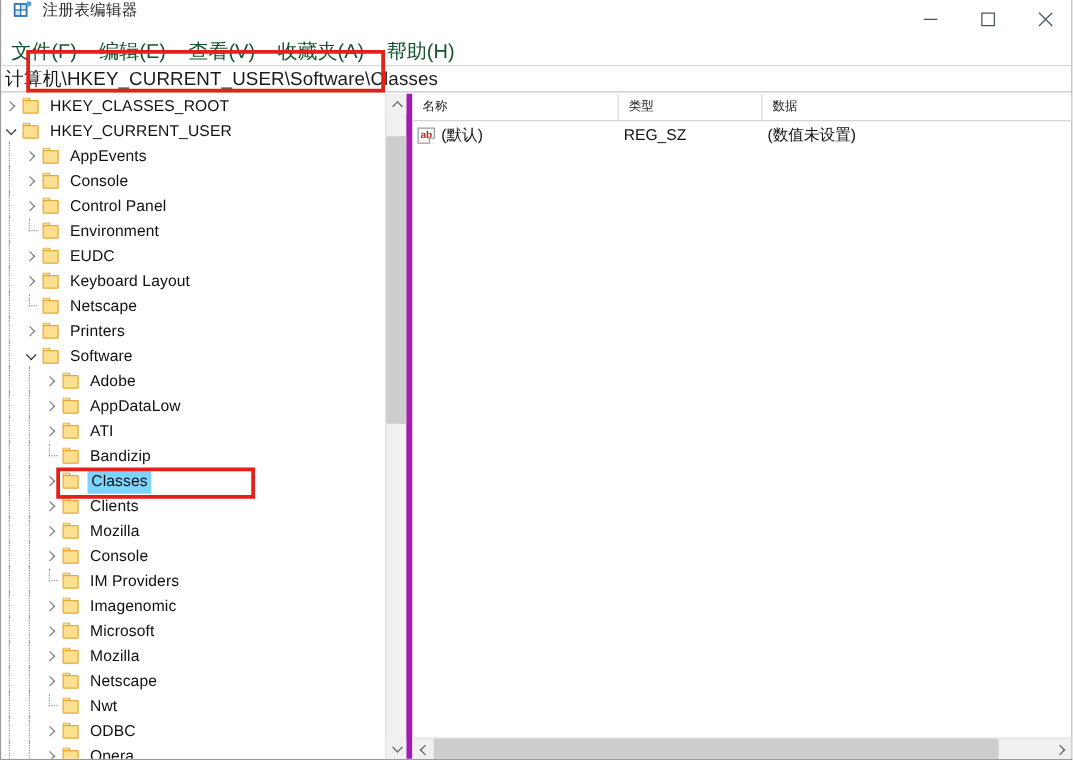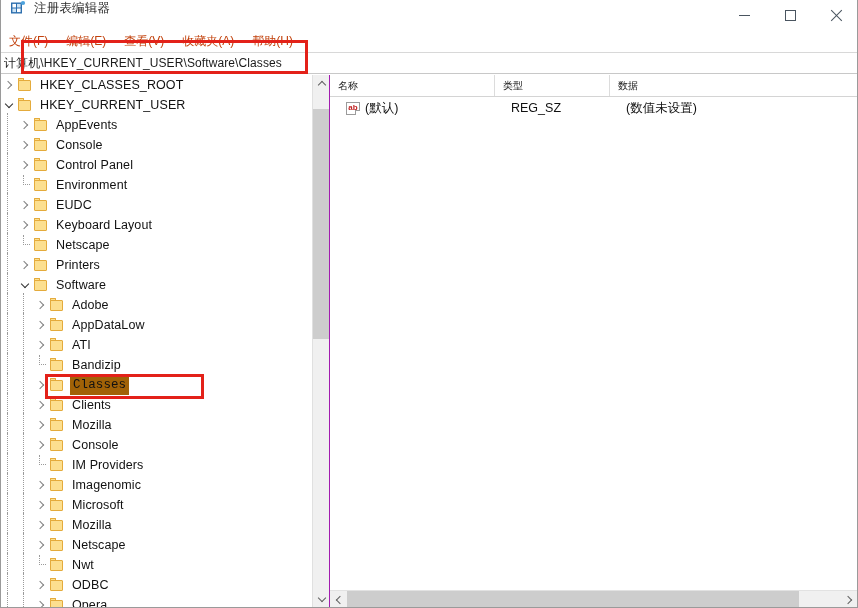--- a/index.html
+++ b/index.html
@@ -61,52 +61,52 @@
   .glyph-close::after  { transform: rotate(-45deg); }
 
   
   .menubar {
     position: absolute; left: 0; top: 31px;
     width: 858px; height: 21px;
     display: flex; align-items: center;
     background: #ffffff;
   }
   .menu-item {
-    font-size: 12px; color: #c2410c;
+    font-size: 16px; color: #14532d;
     padding: 0 9px; line-height: 21px;
     white-space: nowrap; cursor: default;
   }
   .menu-item:first-child { padding-left: 8px; }
 
   
   .addrbar {
     position: absolute; left: 0; top: 52px;
     width: 858px; height: 22px;
     border-top: 1px solid #d8d8d8;
     border-bottom: 1px solid #c8c8c8;
     background: #ffffff;
     display: flex; align-items: center;
   }
   .addr-text {
-    font-size: 12px; color: #1a1a1a;
+    font-size: 15px; color: #1a1a1a;
     padding-left: 3px; white-space: nowrap;
     letter-spacing: .1px;
   }
 
   
   .pane-wrap {
     position: absolute; left: 0; top: 75px;
     width: 858px; height: 533px;
     display: flex;
   }
   .tree-pane {
     position: relative;
     width: 329px; height: 533px;
     background: #ffffff;
-    border-right: 1px solid #a21caf;
+    border-right: 5px solid #a21caf;
     overflow: hidden;
   }
   .tree-inner {
     position: absolute; left: 0; top: 0;
     width: 311px; height: 533px;
     overflow: hidden;
   }
   .list-pane {
     position: relative;
     width: 528px; height: 533px;
@@ -173,23 +173,22 @@
     border-bottom: none;
     border-radius: 1px 1px 0 0;
   }
   .tlabel {
     font-size: 12.5px; color: #111111;
     line-height: 20px;
     padding: 0 2px;
     letter-spacing: .1px;
   }
   .trow.selected .tlabel {
-    background: #a16207;
+    background: #7dd3fc;
     padding: 0 3px;
-    font-family: Liberation Mono, monospace;
   }
   
   .guide {
     width: 16px; height: 20px; flex: none; position: relative;
   }
   .guide::before {
     content: ""; position: absolute; left: 6px; top: -2px;
     height: 24px; border-left: 1px dotted #9a9a9a;
   }
 
@@ -241,21 +240,21 @@
     cursor: default;
   }
   .col-cell:last-child { border-right: none; }
   .lrow {
     height: 22px;
     display: flex; align-items: center;
     cursor: default;
   }
   .lcell {
     font-size: 12.5px; color: #111111;
-    padding-left: 16px; white-space: nowrap;
+    padding-left: 4px; white-space: nowrap;
     display: flex; align-items: center;
   }
   .ab-icon {
     width: 14px; height: 13px; flex: none;
     margin-right: 5px;
     background: #ffffff;
     border: 1px solid #9b9b9b;
     position: relative;
     display: flex; align-items: center; justify-content: center;
     font-size: 8px; font-weight: bold; color: #c02020;

